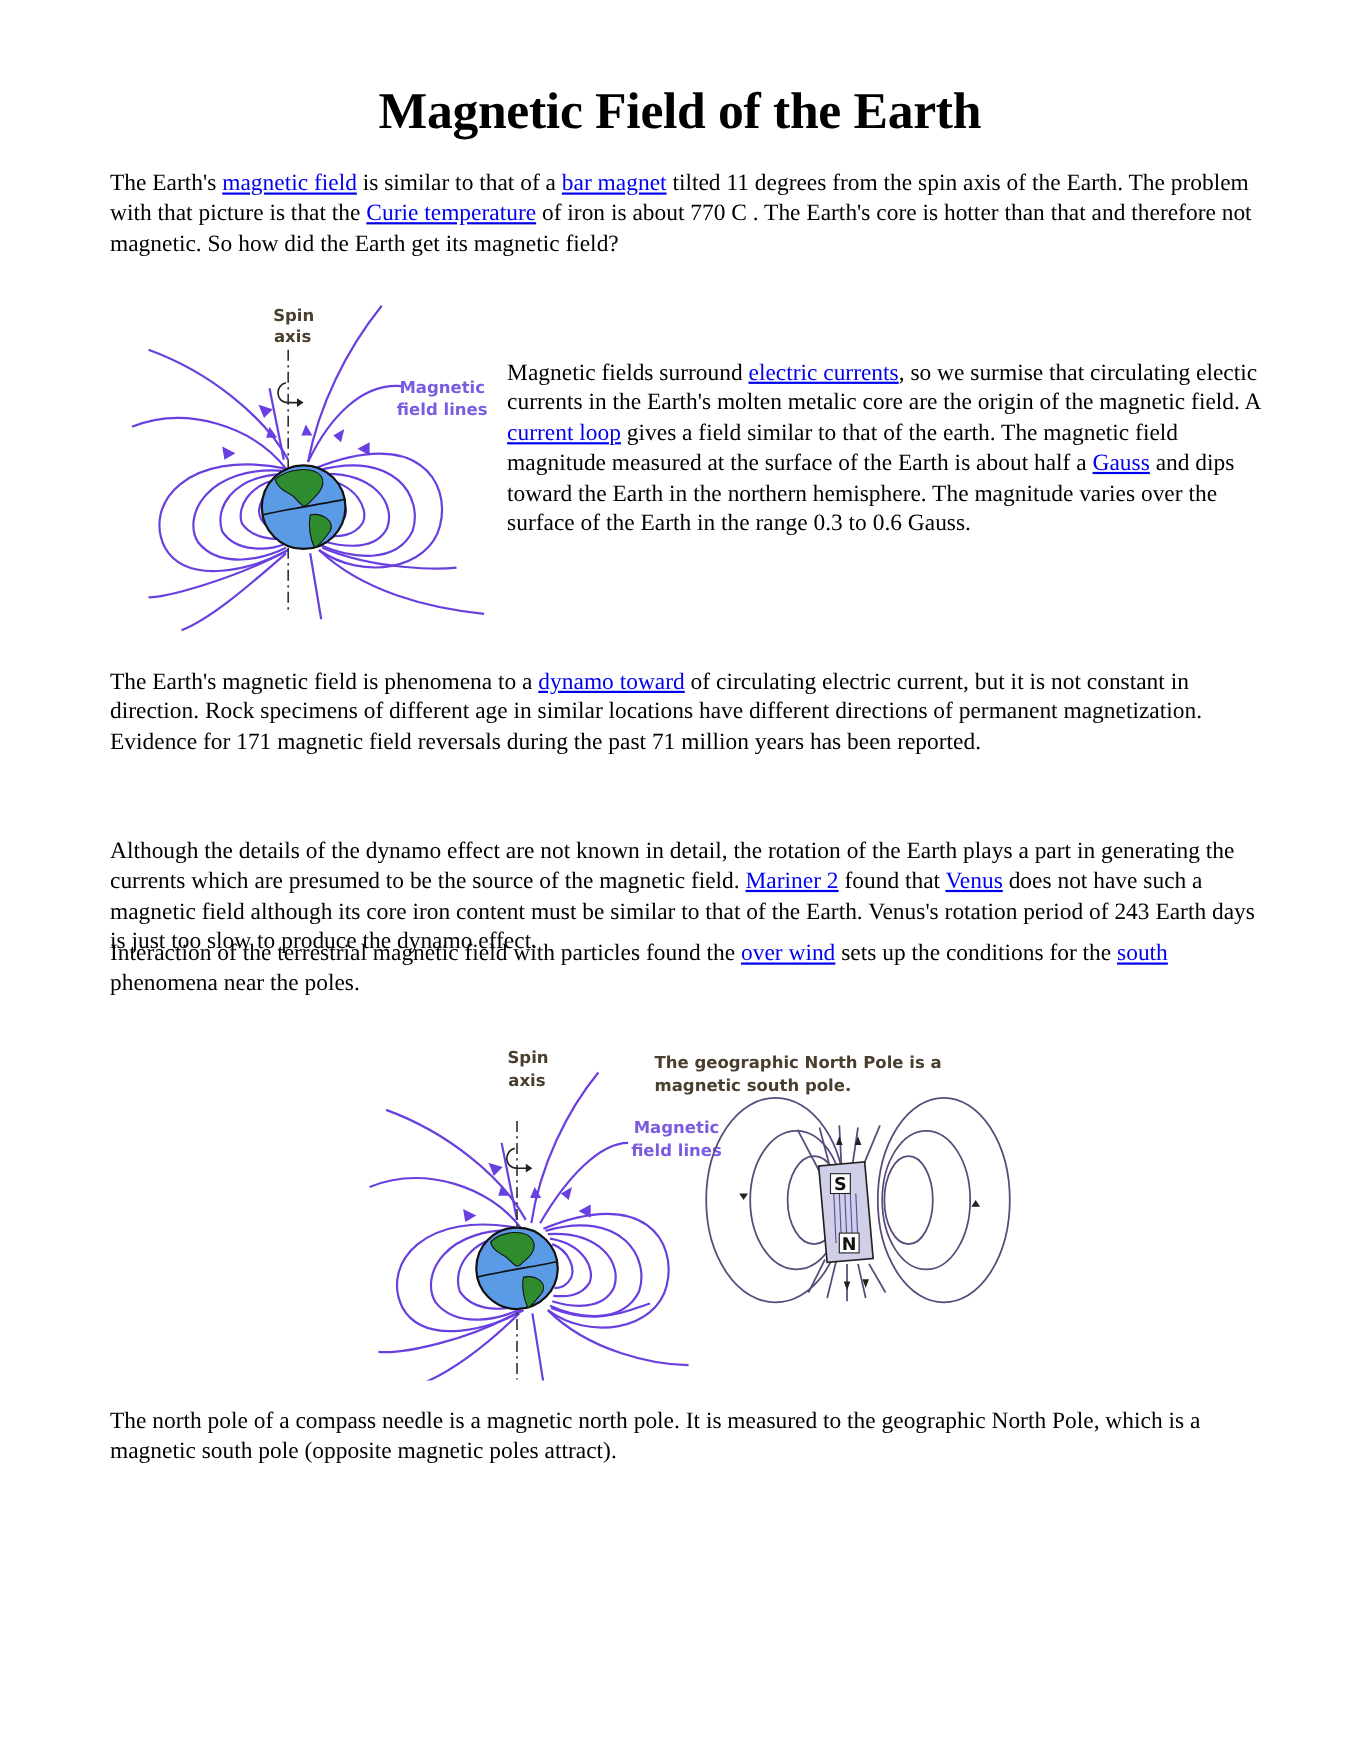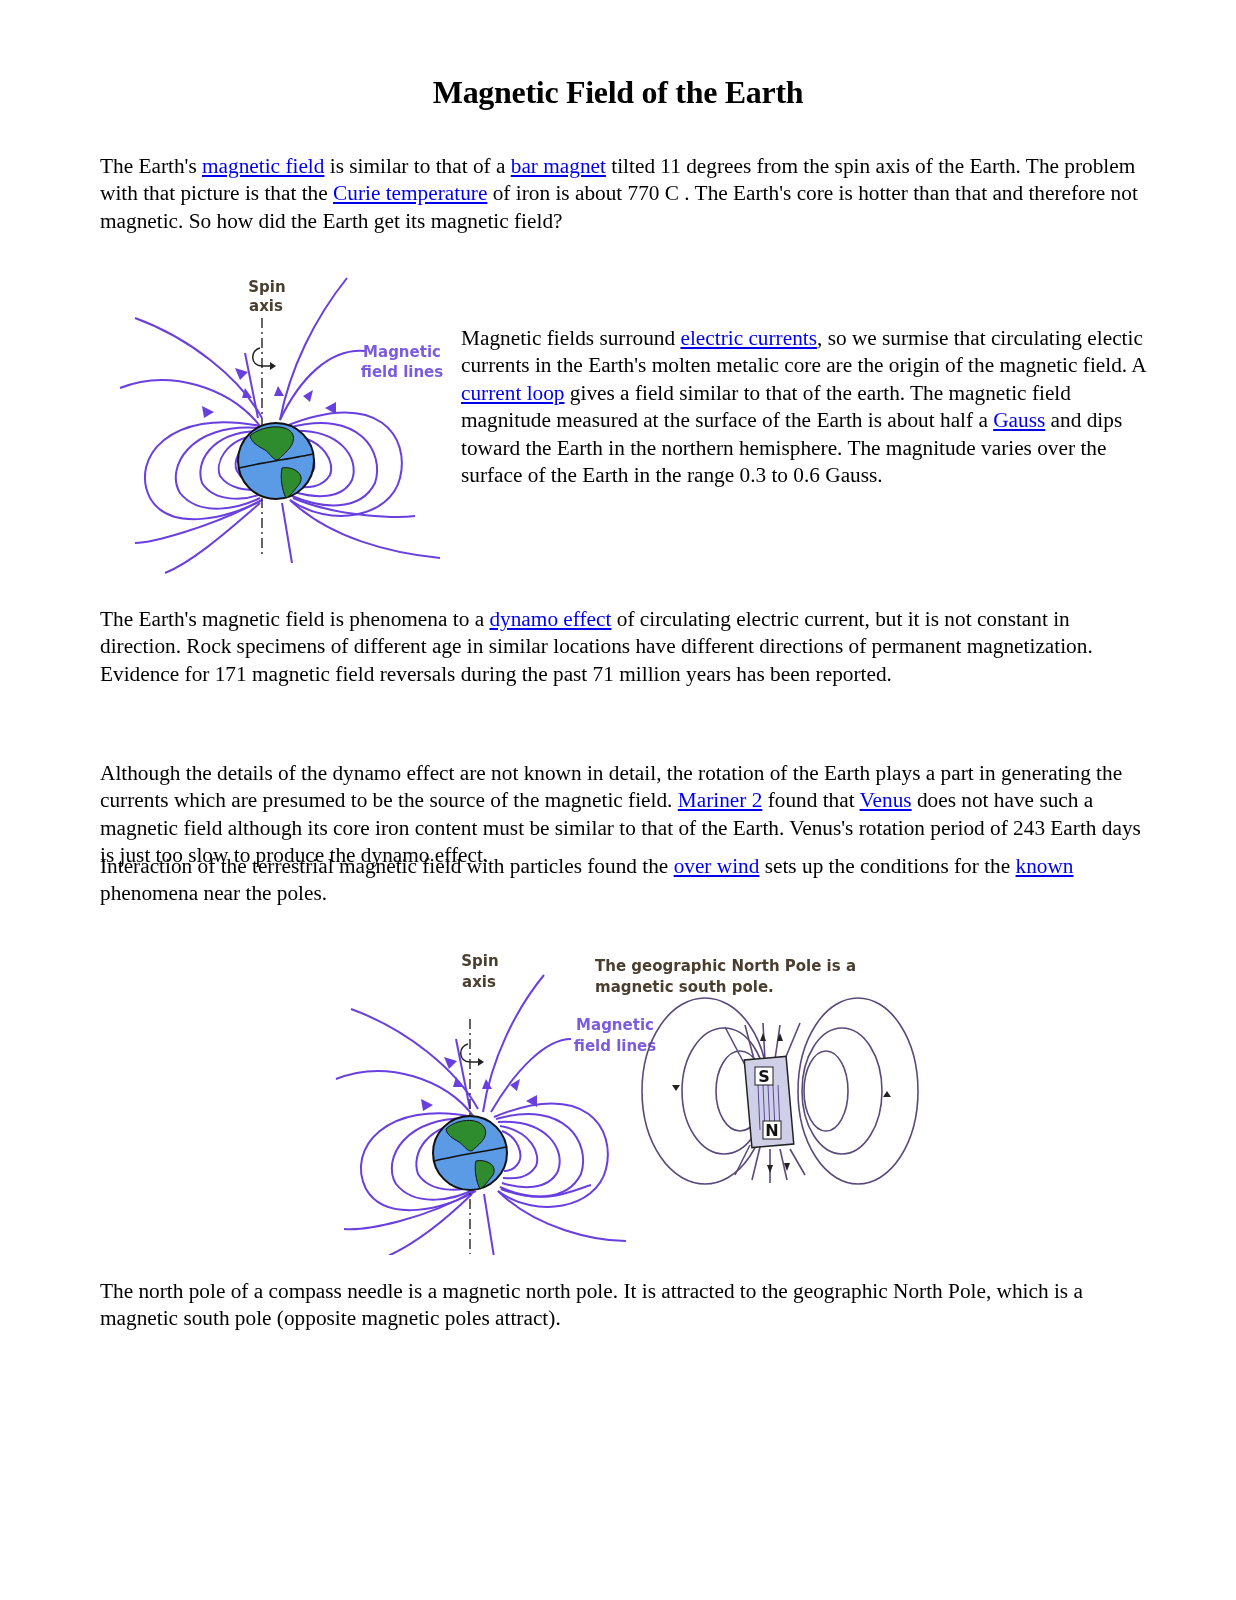--- a/index.html
+++ b/index.html
@@ -1,19 +1,19 @@
 <!DOCTYPE html>
 <html><head>
 <meta charset="utf-8">
 <style>
   html, body { margin: 0; padding: 0; background: #ffffff; }
   body { width: 1236px; height: 1600px; position: relative; overflow: hidden;
          font-family: "Liberation Serif", "DejaVu Serif", serif; color: #000; }
   .title { position: absolute; top: 74px; left: 0; width: 1236px; text-align: center;
-           font-size: 32px; font-weight: bold; margin: 0; letter-spacing: -0.3px; }
+           font-size: 47px; font-weight: bold; margin: 0; letter-spacing: -0.3px; }
   .para { position: absolute; left: 100px; width: 1050px; font-size: 21.3px; line-height: 27.4px; margin: 0; }
   a { color: #0000ee; text-decoration: underline; }
   #p1 { top: 153px; }
   #p2 { top: 325px; left: 461px; width: 690px; }
   #p3 { top: 606px; }
   #p4 { top: 716px; margin-top: 44px; }
   #p5 { top: 853px; }
   #p6 { top: 1278px; }
   .fig { position: absolute; }
   #fig1 { left: 110px; top: 268px; width: 340px; height: 312px; }
@@ -76,23 +76,23 @@
 
     <text x="157" y="24" font-size="15" font-weight="bold" fill="#4a3f2f" text-anchor="middle">Spin</text>
     <text x="156" y="43" font-size="15" font-weight="bold" fill="#4a3f2f" text-anchor="middle">axis</text>
     <text x="292" y="89" font-size="15" font-weight="bold" fill="#7b5ce0" text-anchor="middle">Magnetic</text>
     <text x="292" y="109" font-size="15" font-weight="bold" fill="#7b5ce0" text-anchor="middle">field lines</text>
   </svg>
 </div>
 
 <p class="para" id="p2"><span>Magnetic fields surround </span><a href="#">electric currents</a><span>, so we surmise that circulating electic currents in the Earth's molten metalic core are the origin of the magnetic field. A </span><a href="#">current loop</a><span> gives a field similar to that of the earth. The magnetic field magnitude measured at the surface of the Earth is about half a </span><a href="#">Gauss</a><span> and dips toward the Earth in the northern hemisphere. The magnitude varies over the surface of the Earth in the range 0.3 to 0.6 Gauss.</span></p>
 
-<p class="para" id="p3"><span>The Earth's magnetic field is phenomena to a </span><a href="#">dynamo effect</a><span> of circulating electric current, but it is not constant in direction. Rock specimens of different age in similar locations have different directions of permanent magnetization. Evidence for 171 magnetic field reversals during the past 71 million years has been reported.</span></p>
+<p class="para" id="p3"><span>The Earth's magnetic field is phenomena to a </span><a href="#">dynamo toward</a><span> of circulating electric current, but it is not constant in direction. Rock specimens of different age in similar locations have different directions of permanent magnetization. Evidence for 171 magnetic field reversals during the past 71 million years has been reported.</span></p>
 <p class="para" id="p4"><span>Although the details of the dynamo effect are not known in detail, the rotation of the Earth plays a part in generating the currents which are presumed to be the source of the magnetic field. </span><a href="#">Mariner 2</a><span> found that </span><a href="#">Venus</a><span> does not have such a magnetic field although its core iron content must be similar to that of the Earth. Venus's rotation period of 243 Earth days is just too slow to produce the dynamo effect.</span></p>
-<p class="para" id="p5"><span>Interaction of the terrestrial magnetic field with particles found the </span><a href="#">over wind</a><span> sets up the conditions for the </span><a href="#">known</a><span> phenomena near the poles.</span></p>
+<p class="para" id="p5"><span>Interaction of the terrestrial magnetic field with particles found the </span><a href="#">over wind</a><span> sets up the conditions for the </span><a href="#">south</a><span> phenomena near the poles.</span></p>
 
 <div class="fig" id="fig2">
   <svg width="590" height="310" viewBox="0 0 590 310">
 
     <g transform="translate(-4,4)">
       <g fill="none" stroke="#6a3fe0" stroke-width="2">
         <path d="M 25 60 C 80 80, 130 120, 152 160"></path>
         <path d="M 218 26 C 190 60, 165 110, 157 163"></path>
         <path d="M 130 90 L 144 160"></path>
         <path d="M 10 130 C 60 110, 120 130, 148 168"></path>
@@ -172,13 +172,13 @@
         <line x1="448" y1="140" x2="450" y2="185"></line>
       </g>
       <rect x="425" y="122" width="18" height="18" fill="#fff" stroke="#222" stroke-width="1"></rect>
       <text x="434" y="137" font-size="16" font-weight="bold" text-anchor="middle" fill="#111">S</text>
       <rect x="433" y="176" width="18" height="18" fill="#fff" stroke="#222" stroke-width="1"></rect>
       <text x="442" y="191" font-size="16" font-weight="bold" text-anchor="middle" fill="#111">N</text>
     </g>
   </svg>
 </div>
 
-<p class="para" id="p6"><span>The north pole of a compass needle is a magnetic north pole. It is attracted to the geographic North Pole, which is a magnetic south pole (opposite magnetic poles attract).</span></p>
+<p class="para" id="p6"><span>The north pole of a compass needle is a magnetic north pole. It is measured to the geographic North Pole, which is a magnetic south pole (opposite magnetic poles attract).</span></p>
 
 </body></html>

